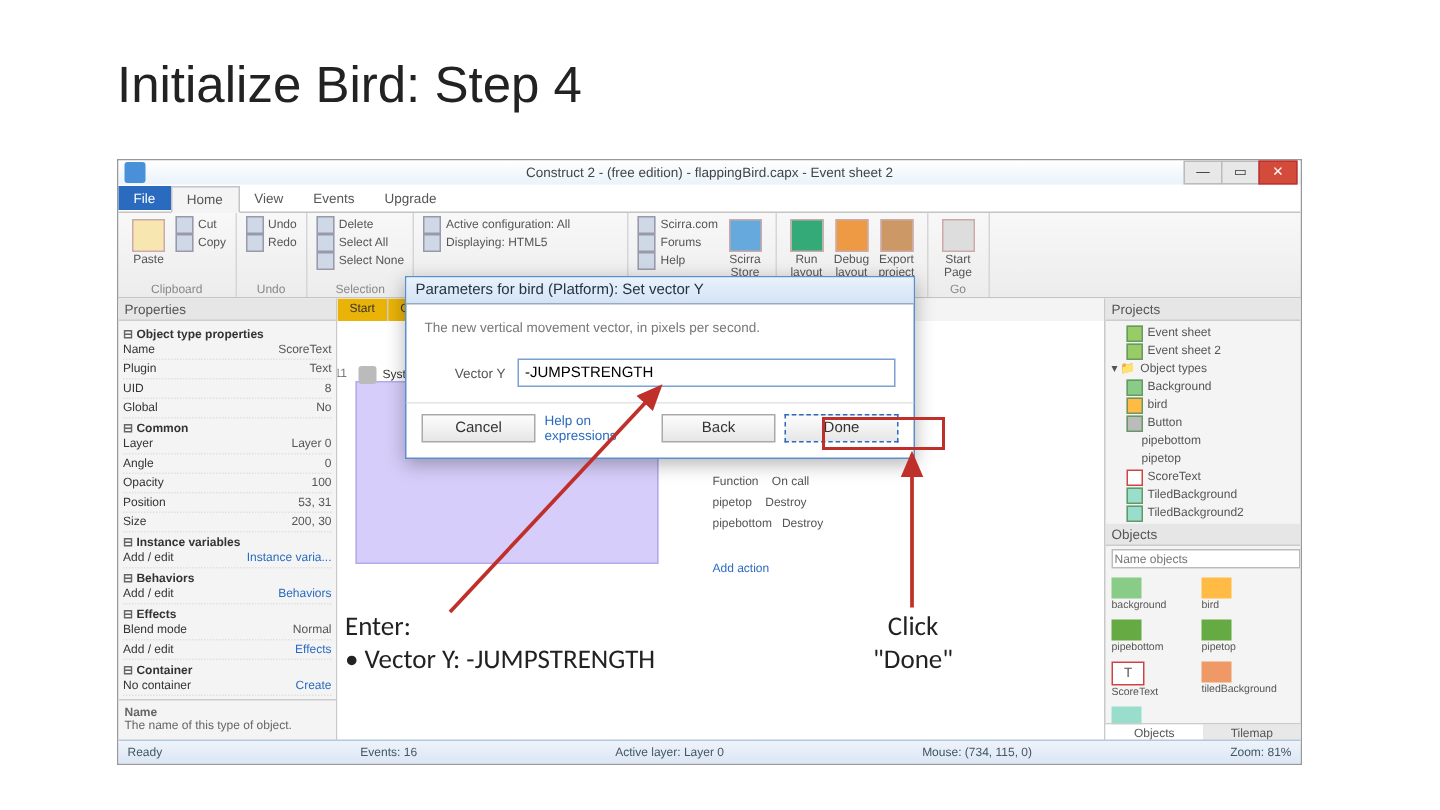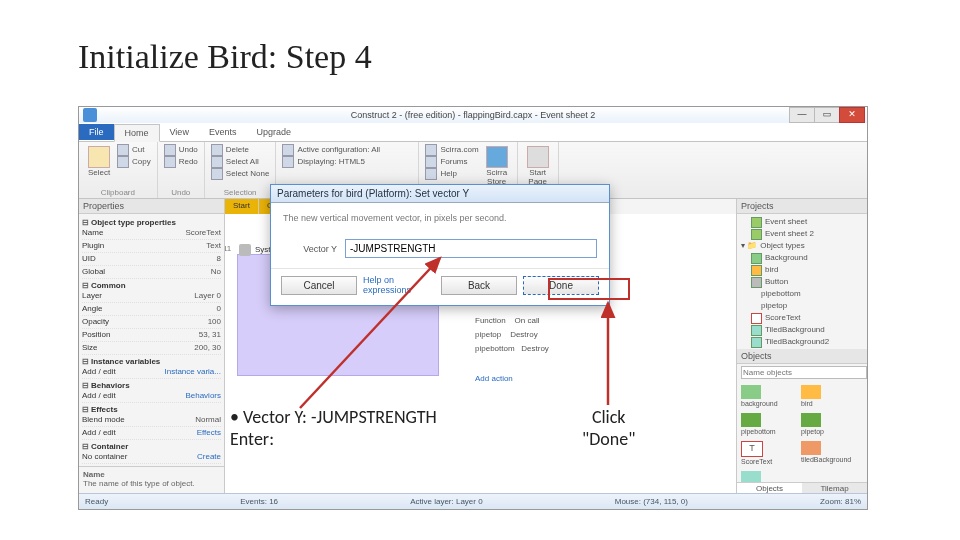--- a/index.html
+++ b/index.html
@@ -1,16 +1,16 @@
 <!DOCTYPE html>
 <html><head>
 <meta charset="utf-8">
 <style>
 html,body{margin:0;padding:0;width:960px;height:540px;background:#fff;font-family:"Segoe UI",Arial,sans-serif;font-size:11px;color:#333;overflow:hidden}
-.slide-title{font-family:Liberation Serif, serif;font-size:34px;font-weight:300;color:#222;padding:38px 0 10px 78px}
+.slide-title{font-family:Liberation Sans, sans-serif;font-size:34px;font-weight:300;color:#222;padding:38px 0 10px 78px}
 .app{position:absolute;left:78px;top:106px;width:788px;height:402px;border:1px solid #999;background:#fff}
 
 
 .titlebar{height:16px;background:linear-gradient(#fff,#eaf2fb);display:flex;align-items:center;font-size:9px;color:#555;position:relative}
 .titlebar .app-icon{width:14px;height:14px;margin:0 4px;background:#4a90d9;border-radius:2px}
 .titlebar .title{position:absolute;left:0;right:0;text-align:center;font-size:9px;color:#444}
 .win-btns{position:absolute;right:2px;top:0;display:flex}
 .win-btn{width:24px;height:14px;font-size:9px;text-align:center;line-height:12px;color:#333;background:#e8e8e8;border:1px solid #bbb;margin-left:-1px}
 .win-btn.close{background:#d34b3a;color:#fff;border-color:#b33}
 
@@ -112,21 +112,21 @@
     <div class="rtab file">File</div>
     <div class="rtab active">Home</div>
     <div class="rtab">View</div>
     <div class="rtab">Events</div>
     <div class="rtab">Upgrade</div>
   </div>
 
   <div class="ribbon">
     <div class="rgroup">
       <div style="display:flex;gap:4px">
-        <div class="rbig"><div class="ic"></div><span>Select</span></div>
+        <div class="rbig"><div class="ic"></div><span>Paste</span></div>
         <div>
           <div class="rrow">
               <span class="mini"></span>
               <span>Cut</span>
             </div>
           <div class="rrow">
               <span class="mini"></span>
               <span>Copy</span>
             </div>
         </div>
@@ -188,20 +188,28 @@
               <span>Forums</span>
             </div>
           <div class="rrow">
               <span class="mini"></span>
               <span>Help</span>
             </div>
         </div>
         <div class="rbig"><div class="ic" style="background:#6ad"></div><span>Scirra Store</span></div>
       </div>
       <div class="lbl">Online</div>
+    </div>
+    <div class="rgroup">
+      <div style="display:flex;gap:2px">
+        <div class="rbig"><div class="ic" style="background:#3a7"></div><span>Run layout</span></div>
+        <div class="rbig"><div class="ic" style="background:#e94"></div><span>Debug layout</span></div>
+        <div class="rbig"><div class="ic" style="background:#c96"></div><span>Export project</span></div>
+      </div>
+      <div class="lbl">Preview</div>
     </div>
     <div class="rgroup">
       <div class="rbig"><div class="ic" style="background:#ddd"></div><span>Start Page</span></div>
       <div class="lbl">Go</div>
     </div>
   </div>
 
   <div class="main">
 
     <div class="panel left">
@@ -405,19 +413,19 @@
 <svg class="arrow" style="left:588px;top:295px" width="40" height="120">
   <defs>
       <marker id="ah2" markerWidth="8" markerHeight="8" refX="6" refY="3" orient="auto">
         <path d="M0,0 L7,3 L0,6 Z" fill="#c0302b"></path>
       </marker>
     </defs>
   <line x1="20" y1="110" x2="20" y2="8" stroke="#c0302b" stroke-width="2.5" marker-end="url(#ah2)"></line>
 </svg>
 
 <div class="anno" style="left:230px;top:406px">
+  <div>Enter:</div>
   <div style="font-size:18px">•  Vector Y: -JUMPSTRENGTH</div>
-  <div>Enter:</div>
 </div>
 <div class="anno" style="left:582px;top:406px;text-align:center">
   <div>Click</div>
   <div>"Done"</div>
 </div>
 
 </body></html>

